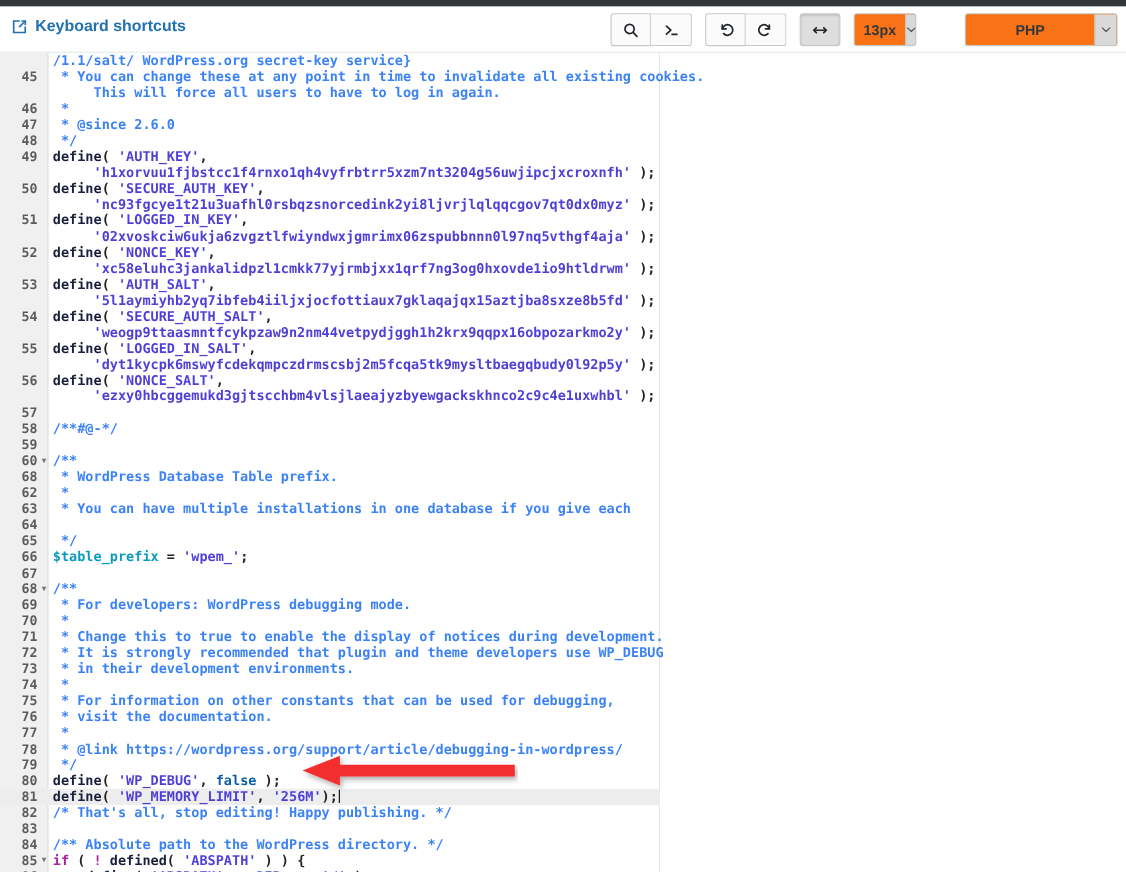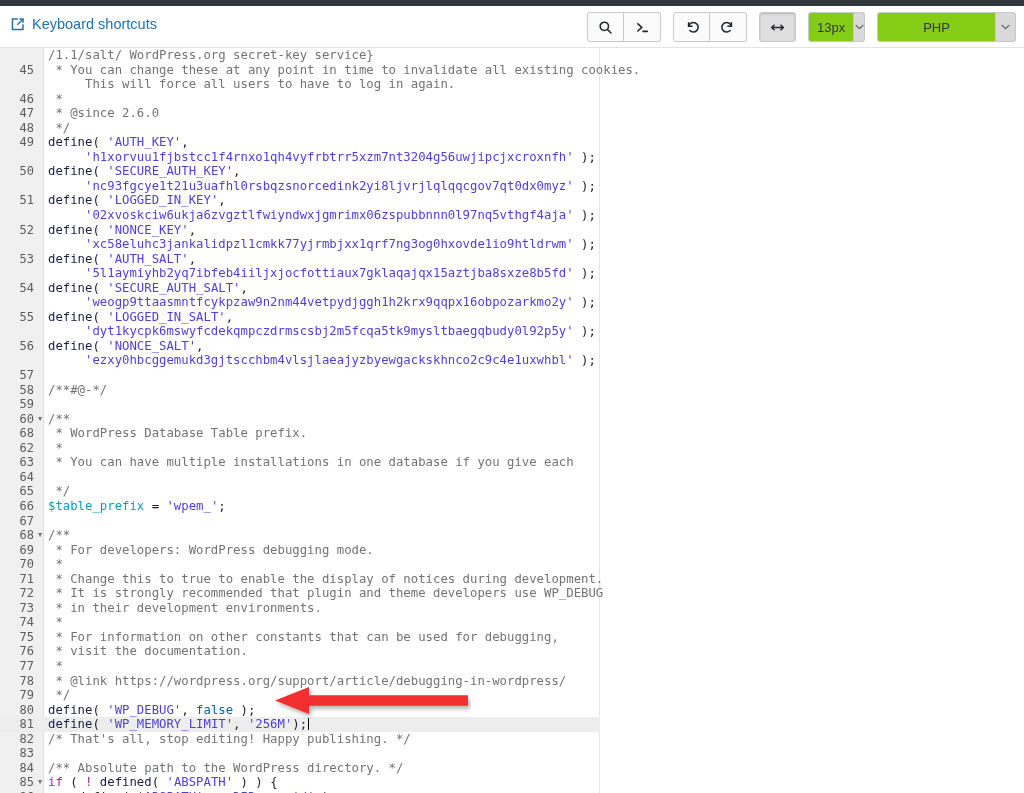--- a/index.html
+++ b/index.html
@@ -2,21 +2,21 @@
 <html><head>
 <meta charset="utf-8">
 <style>
   * { box-sizing: border-box; margin: 0; padding: 0; }
   html, body {
     width: 1024px; height: 793px;
     background: #ffffff;
     font-family: "Liberation Sans", sans-serif;
     overflow: hidden;
   }
-  #root { position: relative; width: 1024px; height: 588px; background: #fff; }
+  #root { position: relative; width: 1024px; height: 588px; background: #fff; font-weight: bold; }
 
   
   .admin-bar {
     position: absolute; top: 0; left: 0; width: 1024px; height: 6px;
     background: #32373c;
   }
 
   
   .toolbar-row {
     position: absolute; top: 6px; left: 0; width: 1024px; height: 42px;
@@ -49,35 +49,35 @@
   .grp .tbtn + .tbtn { border-left: none; }
   .grp .tbtn:first-child { border-radius: 3px 0 0 3px; }
   .grp .tbtn:last-child  { border-radius: 0 3px 3px 0; }
   .grp.single .tbtn { border-radius: 3px; }
   .tbtn.active { background: #dedede; box-shadow: inset 0 1px 2px rgba(0,0,0,.18); }
   .tbtn svg { display: block; }
 
   .sel-wrap {
     position: relative; height: 30px;
     border: 1px solid #c9c9c9; border-radius: 3px;
-    background: #84cc16; display: flex; align-items: stretch;
+    background: #f97316; display: flex; align-items: stretch;
     cursor: pointer; overflow: hidden;
   }
   .sel-wrap .sel-text {
     display: flex; align-items: center; justify-content: center;
     font-size: 13px; color: #32373c; padding: 0 8px; flex: 1;
     white-space: nowrap;
   }
   .sel-wrap .sel-arrow {
     width: 20px; border-left: 1px solid #c9c9c9;
     background: #d9d9d9;
     display: flex; align-items: center; justify-content: center;
   }
   .sel-fontsize { width: 57px; }
-  .sel-lang { width: 139px; }
+  .sel-lang { width: 139px; margin-left: 32px; }
   .sel-lang .sel-arrow { background: #d9d9d9; }
   .chev { width: 9px; height: 6px; }
 
   
   .editor {
     position: absolute; top: 48px; left: 0;
     width: 1024px; height: 745px;
     background: #ffffff; overflow: hidden;
   }
   .code-pane {
@@ -106,21 +106,21 @@
     user-select: none;
   }
   .ln .fold {
     width: 8px; min-width: 8px; text-align: center;
     color: #777; font-size: 7px; user-select: none;
   }
   .ln .src { padding-left: 4px; color: #000; }
   .ln.cont .num, .ln.cont .fold { visibility: hidden; }
 
   
-  .c  { color: #737373; }          
+  .c  { color: #3b82f6; }          
   .k  { color: #0b5fa5; }          
   .kw { color: #a626a4; }          
   .s  { color: #4f3fd6; }          
   .v  { color: #0b9bbd; }          
   .f  { color: #1a1f3d; }          
   .p  { color: #222; }             
   .cst{ color: #3b4ec0; }          
 
   .caret {
     display: inline-block; width: 1px; height: 12px;

